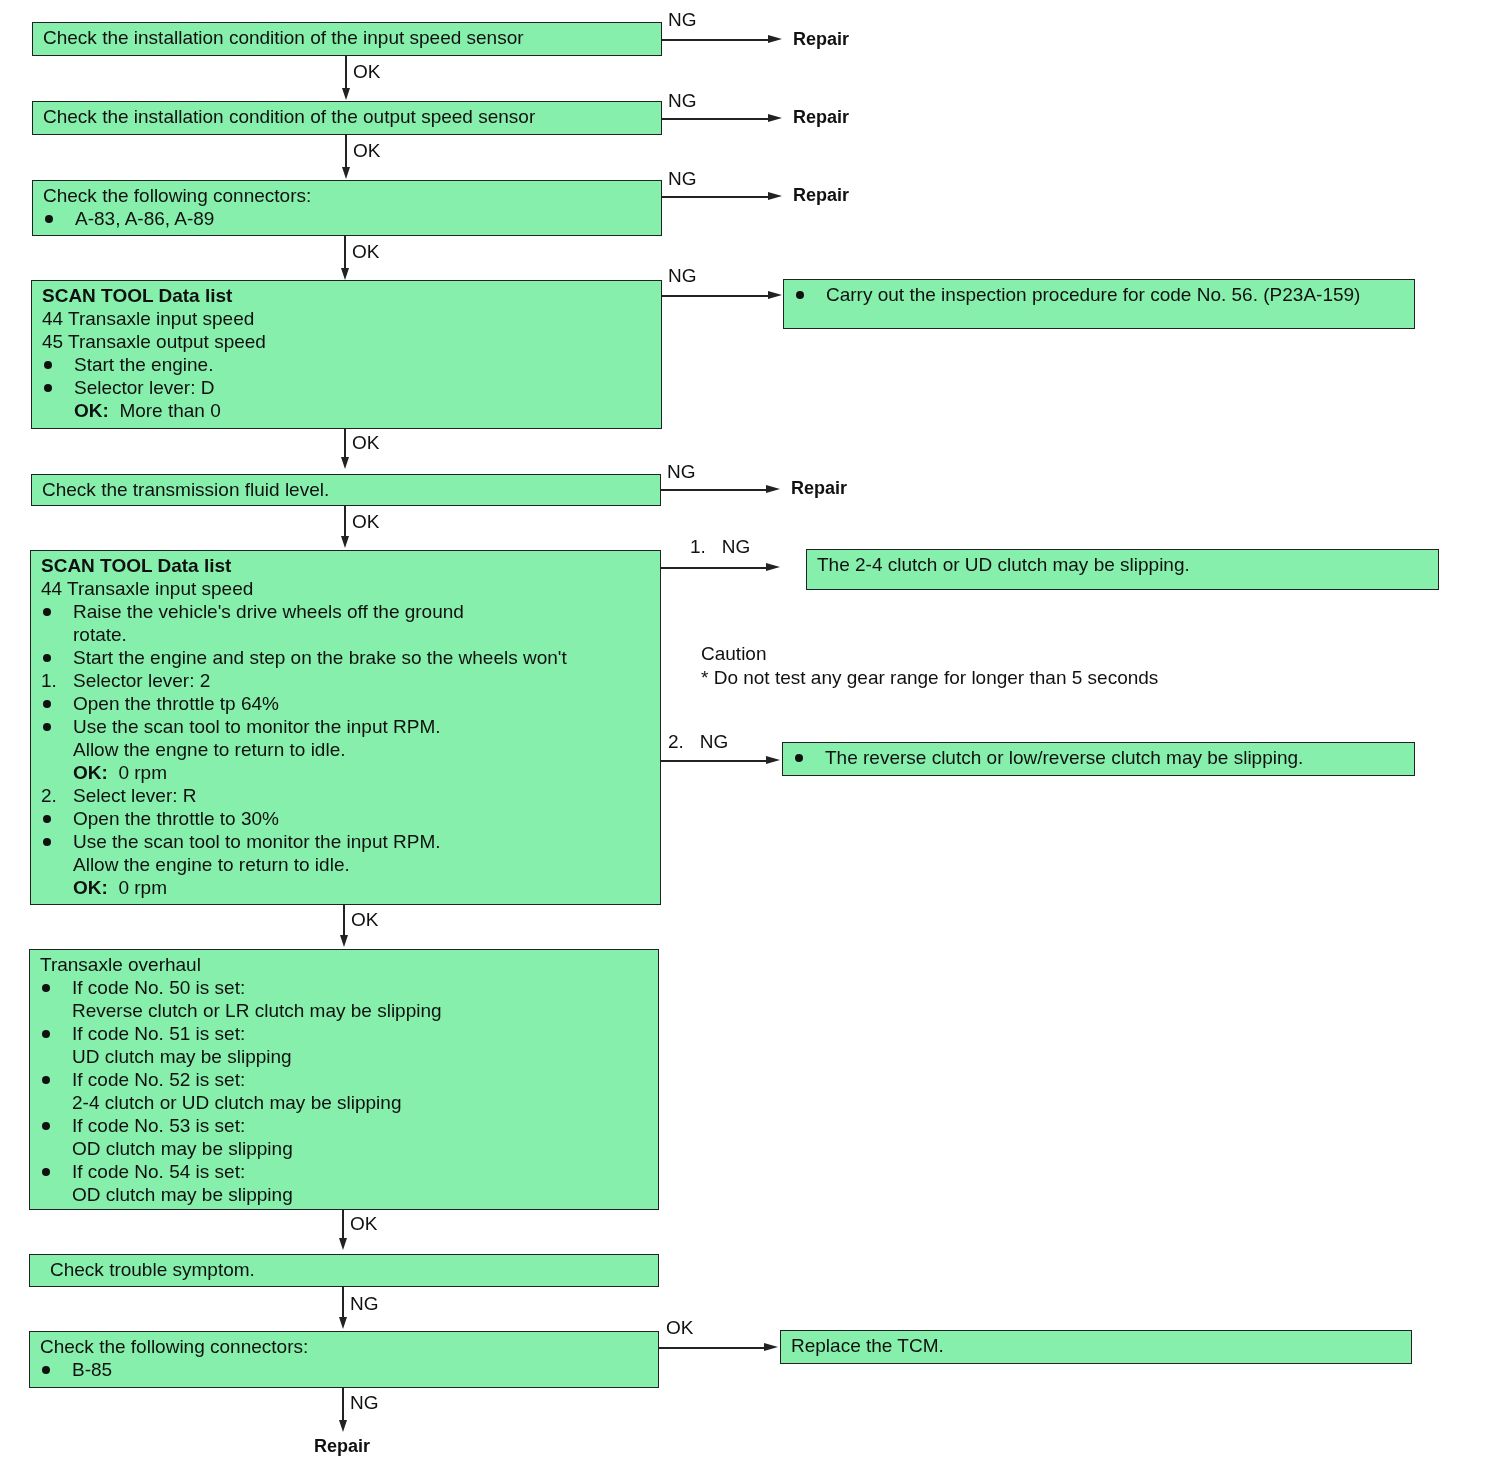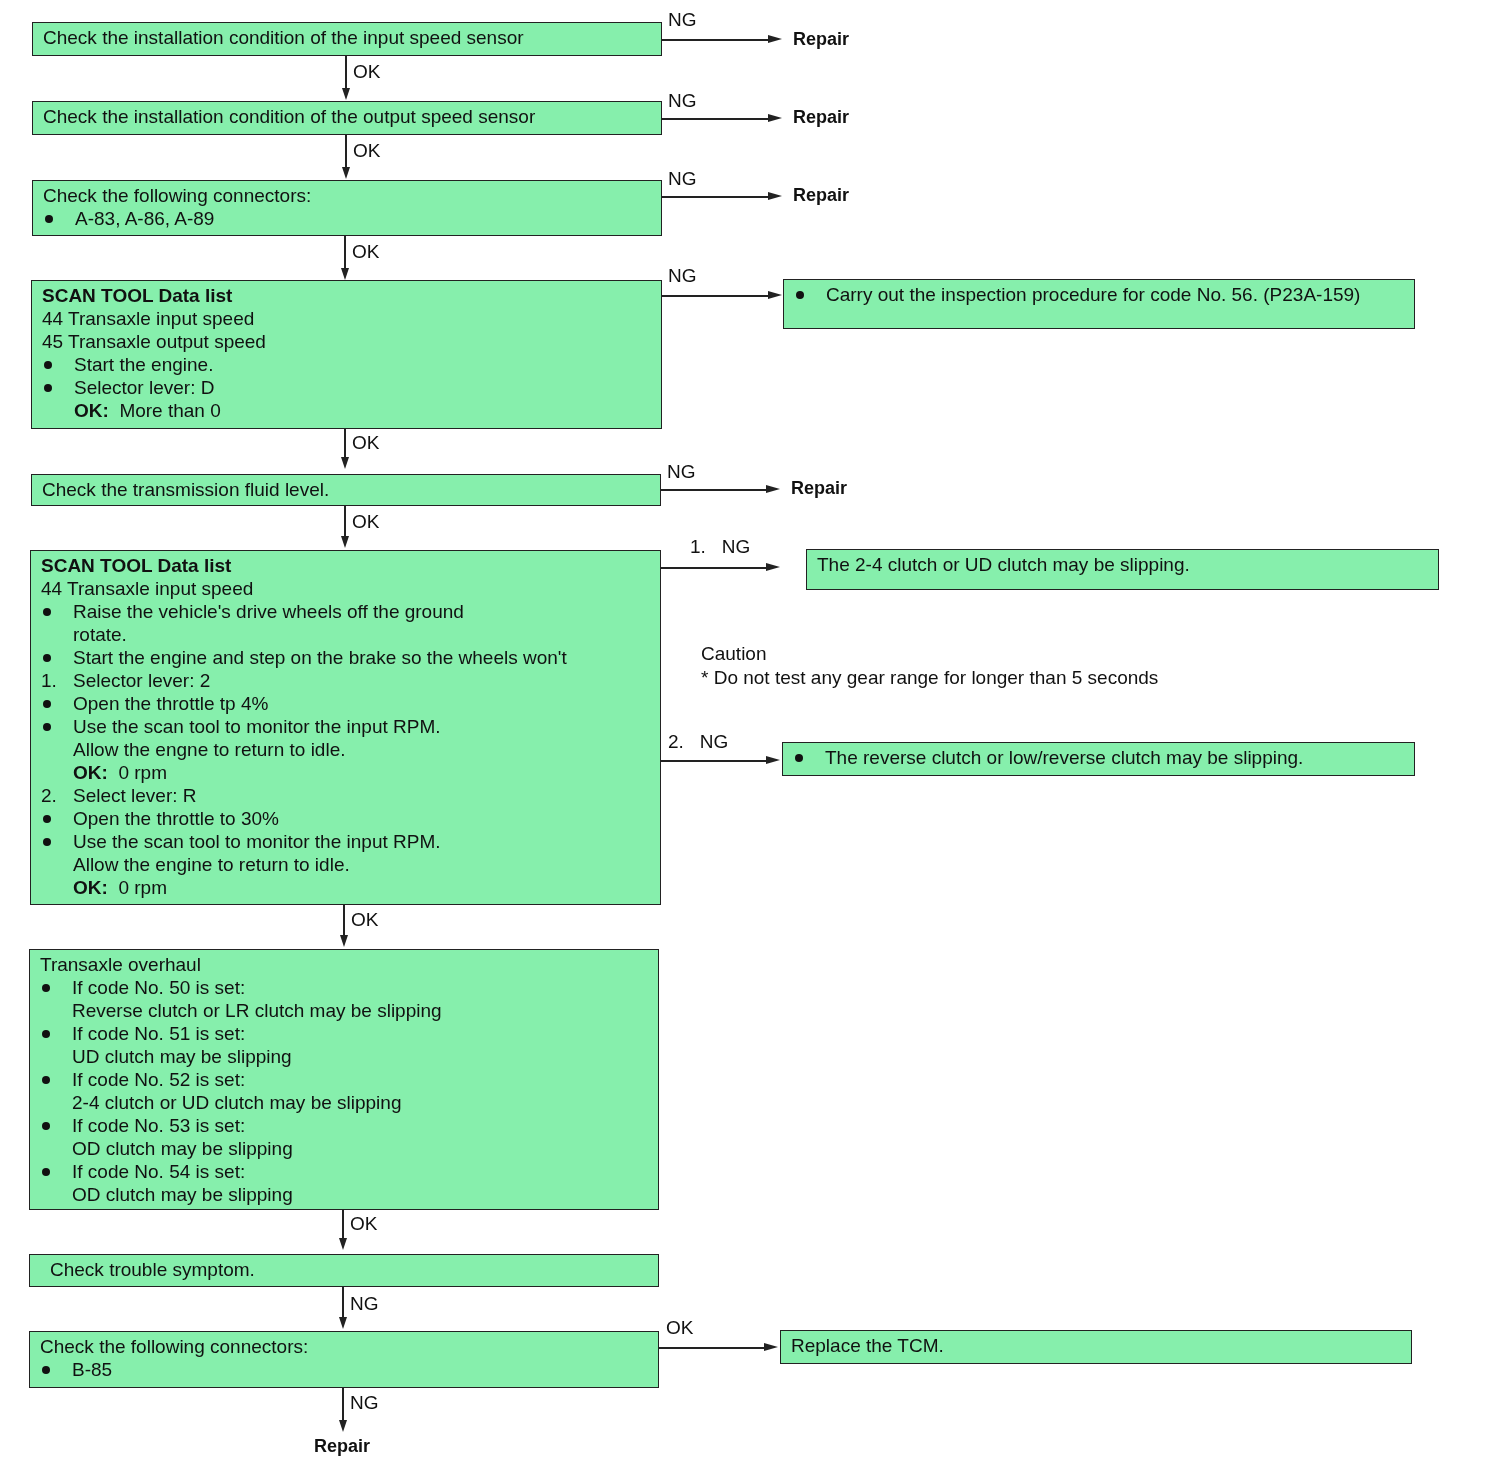--- a/index.html
+++ b/index.html
@@ -85,21 +85,21 @@
 <div class="adown" style="left:341px;top:536px;"></div>
 <div class="lbl" style="left:352px;top:511px;">OK</div>
 
 <div class="box" style="left:30px;top:550px;width:631px;height:355px;">
   <div class="line b">SCAN TOOL Data list</div>
   <div class="line">44 Transaxle input speed</div>
   <div class="line ind"><span class="bul"><span class="dot"></span></span><span>Raise the vehicle's drive wheels off the ground</span></div>
   <div class="line ind">rotate.</div>
   <div class="line ind"><span class="bul"><span class="dot"></span></span><span>Start the engine and step on the brake so the wheels won't</span></div>
   <div class="line ind"><span class="bul">1.</span><span>Selector lever: 2</span></div>
-  <div class="line ind"><span class="bul"><span class="dot"></span></span><span>Open the throttle tp 4%</span></div>
+  <div class="line ind"><span class="bul"><span class="dot"></span></span><span>Open the throttle tp 64%</span></div>
   <div class="line ind"><span class="bul"><span class="dot"></span></span><span>Use the scan tool to monitor the input RPM.</span></div>
   <div class="line ind">Allow the engne to return to idle.</div>
   <div class="line ind"><span class="b">OK:</span>&nbsp;&nbsp;<span>0 rpm</span></div>
   <div class="line ind"><span class="bul">2.</span><span>Select lever: R</span></div>
   <div class="line ind"><span class="bul"><span class="dot"></span></span><span>Open the throttle to 30%</span></div>
   <div class="line ind"><span class="bul"><span class="dot"></span></span><span>Use the scan tool to monitor the input RPM.</span></div>
   <div class="line ind">Allow the engine to return to idle.</div>
   <div class="line ind"><span class="b">OK:</span>&nbsp;&nbsp;<span>0 rpm</span></div>
 </div>
 <div class="lbl" style="left:668px;top:536px;white-space:pre;margin-left:22px;">1.   NG</div>

